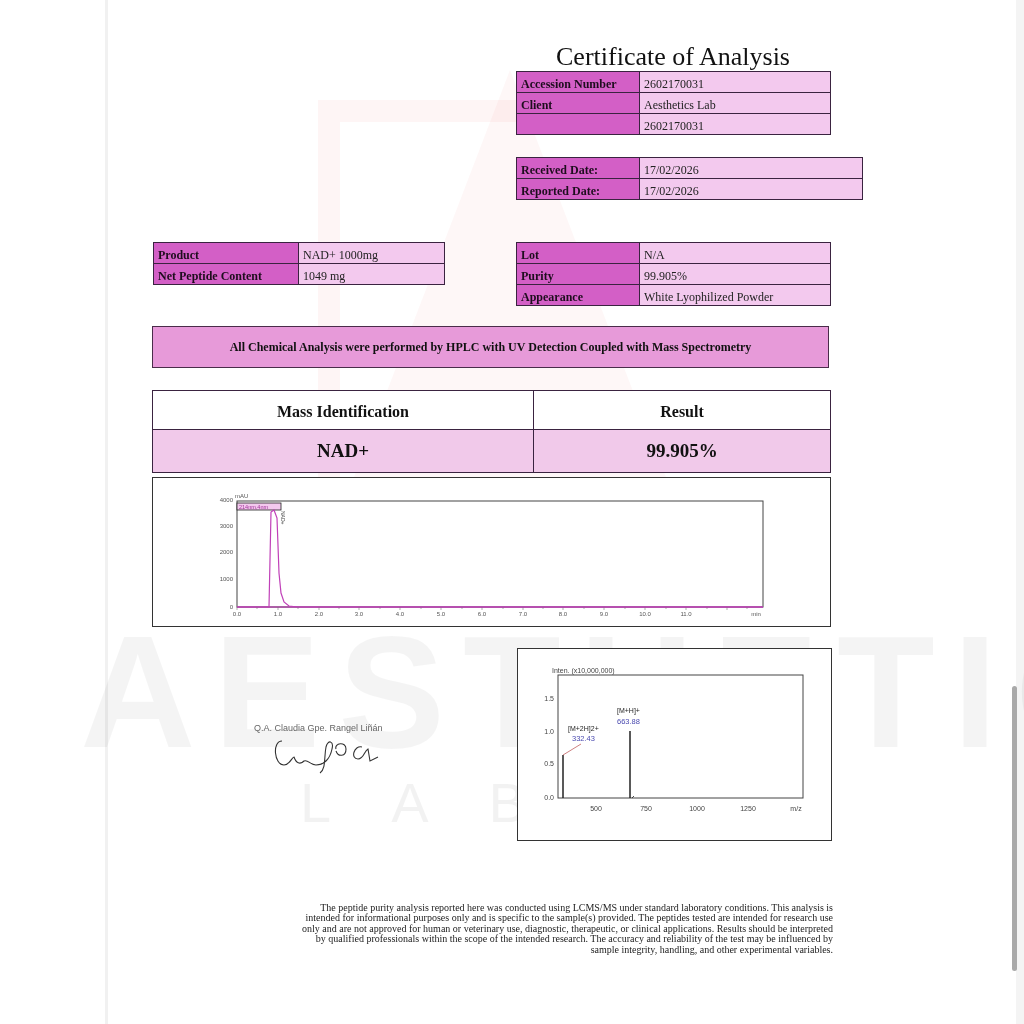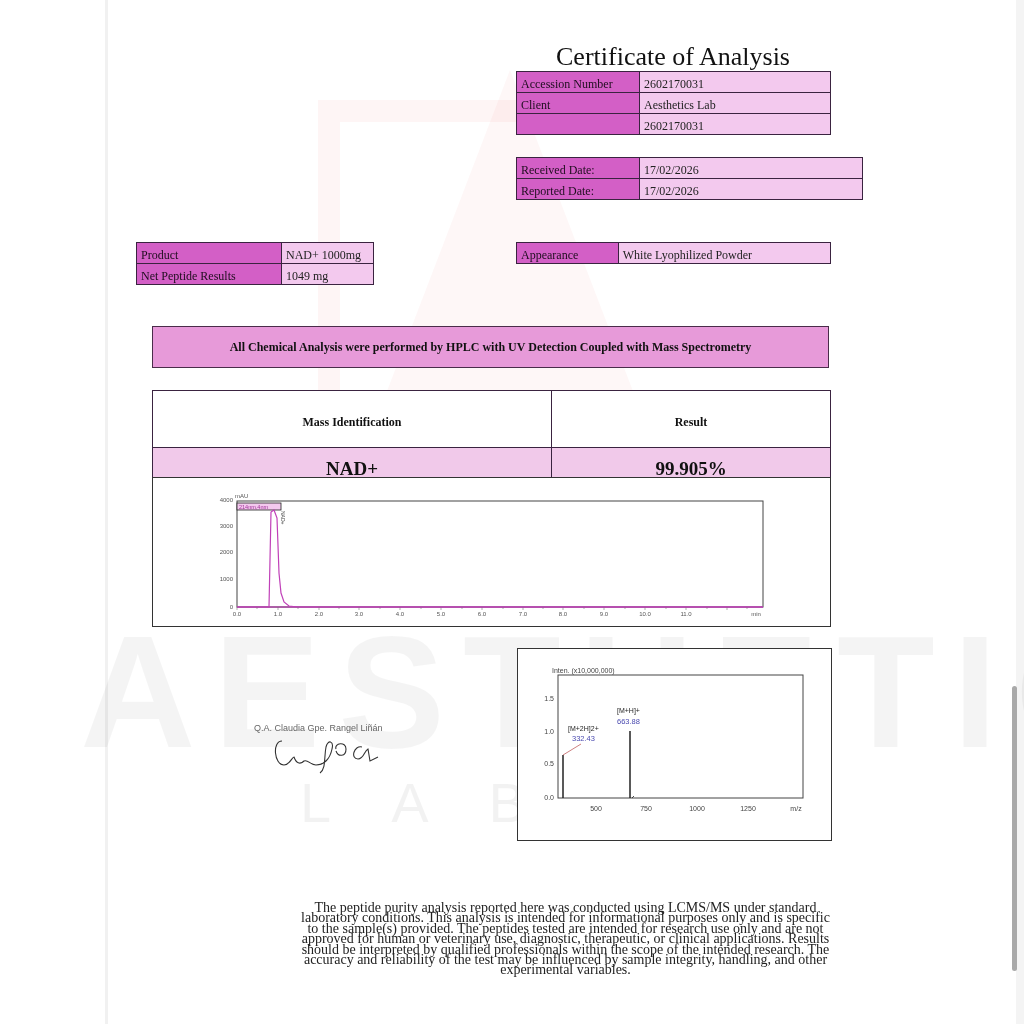--- a/index.html
+++ b/index.html
@@ -13,37 +13,37 @@
   .wm { position:absolute; pointer-events:none; }
   .wm-frame { left:318px; top:100px; width:400px; height:420px; border:22px solid rgba(235,120,120,0.07); border-bottom:none; border-right:none; }
   .wm-a { left:330px; top:70px; width:0; height:0; border-left:180px solid transparent; border-right:180px solid transparent; border-bottom:470px solid rgba(235,120,120,0.06); }
   .wm-text { left:80px; top:600px; font-family:"Liberation Sans", sans-serif; font-weight:bold; font-size:160px; letter-spacing:18px; color:rgba(0,0,0,0.045); }
   .wm-labs { left:300px; top:770px; font-family:"Liberation Sans", sans-serif; font-size:56px; letter-spacing:60px; color:rgba(0,0,0,0.05); }
 
   .title { position:absolute; left:515px; top:42px; width:316px; text-align:center; font-weight:normal; font-size:26px; }
 
   table.kv { position:absolute; border-collapse:collapse; font-size:12px; }
   table.kv td { border:1.5px solid #3a2340; height:20px; padding:0 4px; vertical-align:bottom; line-height:16px; }
-  table.kv td.k { background:#d35fc6; font-weight:normal; color:#1e0d1e; }
+  table.kv td.k { background:#d35fc6; font-weight:bold; color:#1e0d1e; }
   table.kv td.v { background:#f3c9ee; color:#222;margin-left:28px; }
 
   .method-banner { position:absolute; left:152px; top:326px; width:677px; height:42px; background:#e79ad9; border:1.5px solid #4a2c4a;
     display:flex; align-items:center; justify-content:center; font-weight:bold; font-size:12px; box-sizing:border-box; }
 
   .mass-table { position:absolute; left:152px; top:390px; width:679px; border-collapse:collapse; }
-  .mass-table th { background:#fff; border:1.5px solid #3a2340; font-size:12px; height:22px; vertical-align:bottom; padding:17px; }
+  .mass-table th { background:#fff; border:1.5px solid #3a2340; font-size:16px; height:22px; vertical-align:bottom; padding:8px; }
   .mass-table td { background:#f1c9ea; border:1.5px solid #3a2340; height:40px; text-align:center; font-weight:bold; font-size:19px; }
 
   .panel { position:absolute; border:1.5px solid #333; background:#fff; }
   .panel svg text { font-family:"Liberation Sans", sans-serif; }
 
   .signature { position:absolute; left:250px; top:735px; width:160px; height:50px; }
   .sig-name { position:absolute; left:254px; top:723px; font-family:"Liberation Sans", sans-serif; font-size:9px; color:#666; }
 
-  .disclaimer { position:absolute; left:298px; top:903px; width:535px; font-size:14px; line-height:10.4px; color:#222; text-align:center; }
+  .disclaimer { position:absolute; left:298px; top:903px; width:535px; font-size:10px; line-height:10.4px; color:#222; text-align:right; }
 </style>
 </head>
 <body>
 
 <div class="page-edge-left"></div>
 <div class="page-edge-right"></div>
 <div class="scrollbar"></div>
 
 <div class="wm wm-a"></div>
 <div class="wm wm-frame"></div>
@@ -75,35 +75,43 @@
     <td class="k" style="width:114px">Received Date:</td>
     <td class="v">17/02/2026</td>
   </tr>
   <tr>
     <td class="k">Reported Date:</td>
     <td class="v">17/02/2026</td>
   </tr>
 </tbody>
   </table>
 
-<table class="kv" style="left:136px; top:242px; width:238px;">
+<table class="kv" style="left:153px; top:242px; width:292px;">
   <tbody>
       <tr>
     <td class="k" style="width:136px">Product</td>
     <td class="v">NAD+  1000mg</td>
   </tr>
   <tr>
-    <td class="k">Net Peptide Results</td>
+    <td class="k">Net Peptide Content</td>
     <td class="v">1049  mg</td>
   </tr>
 </tbody>
   </table>
 
 <table class="kv" style="left:516px; top:242px; width:315px;">
   <tbody>
+      <tr>
+    <td class="k" style="width:114px">Lot</td>
+    <td class="v">N/A</td>
+  </tr>
+  <tr>
+    <td class="k">Purity</td>
+    <td class="v">99.905%</td>
+  </tr>
   <tr>
     <td class="k">Appearance</td>
     <td class="v">White Lyophilized Powder</td>
   </tr>
 </tbody>
   </table>
 
 <div class="method-banner">All Chemical Analysis were performed by HPLC with UV Detection Coupled with Mass Spectrometry</div>
 
 <table class="mass-table">

